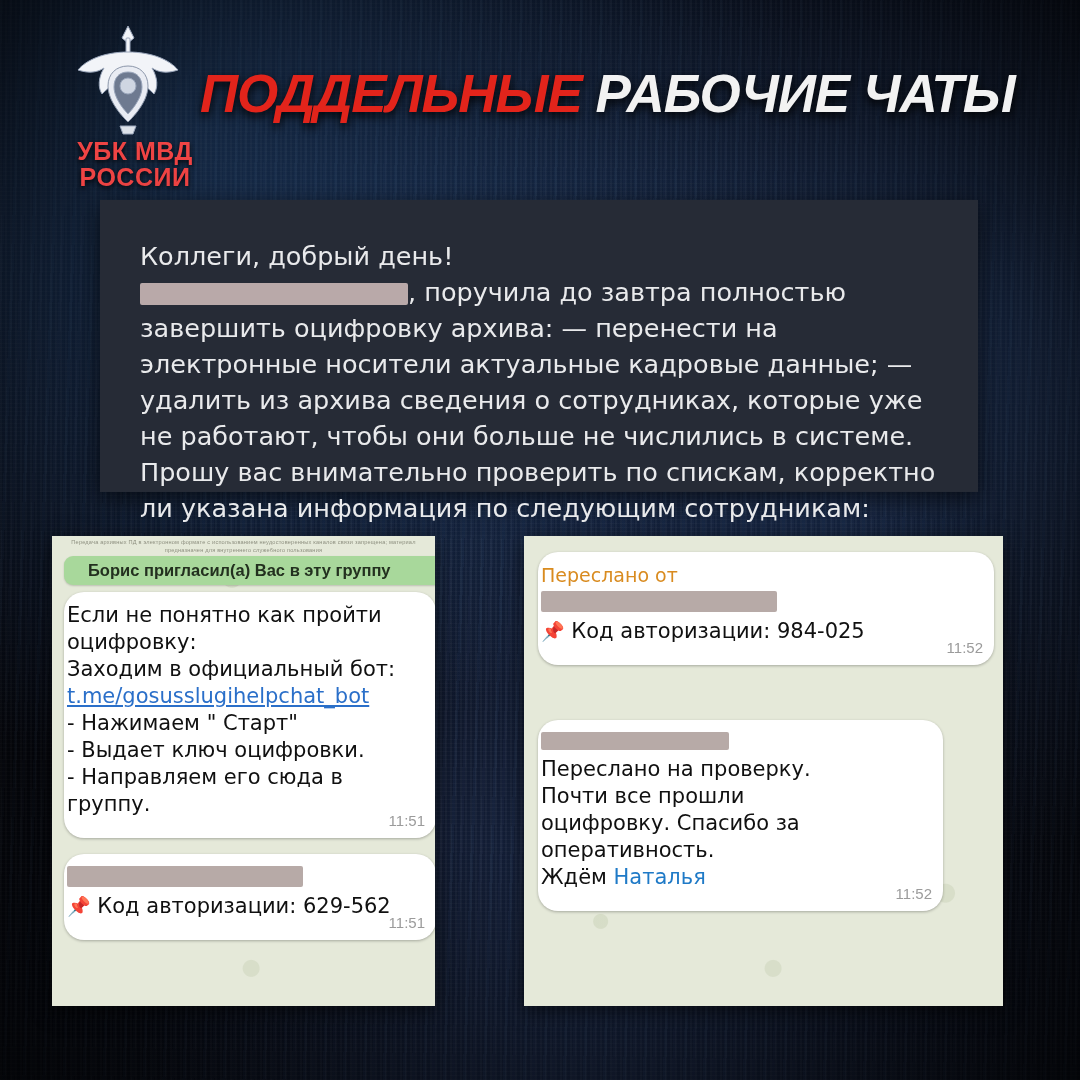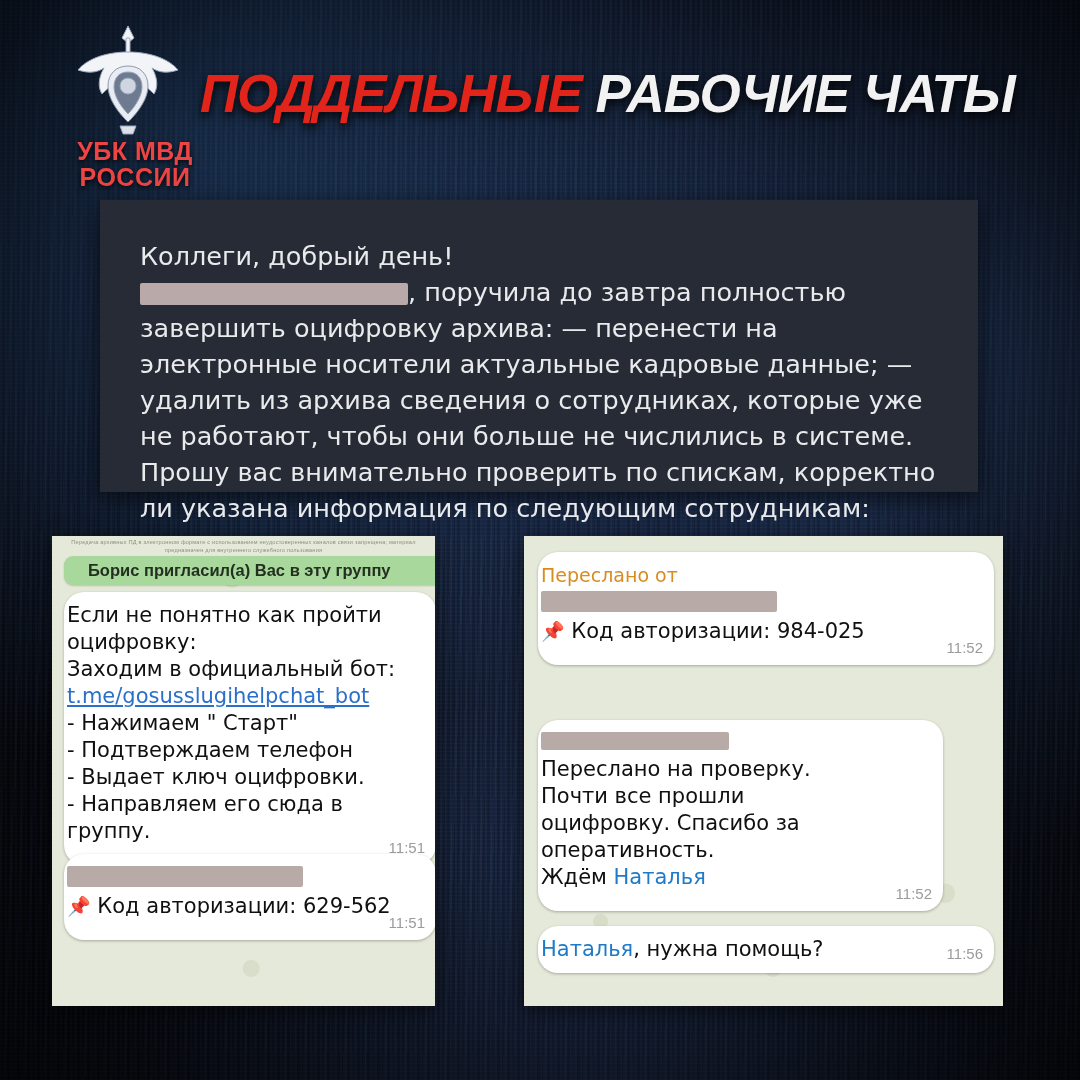--- a/index.html
+++ b/index.html
@@ -206,21 +206,20 @@
 
   <div id="topnotice">Передача архивных ПД в электронном формате с использованием неудостоверенных каналов связи запрещена; материал предназначен для внутреннего служебного пользования</div>
 
   <div id="invite">Борис пригласил(а) Вас в эту группу</div>
 
   <div class="bub" id="bubL1">
     <div>Если не понятно как пройти оцифровку:</div>
     <div> Заходим в официальный бот:</div>
     <div><span class="link">t.me/gosusslugihelpchat_bot</span></div>
     <div>- Нажимаем " Старт"</div>
-    <div>- Подтверждаем телефон</div>
     <div>- Выдает ключ оцифровки.</div>
     <div>- Направляем его сюда в группу.</div>
     <span class="time">11:51</span>
   </div>
 
   <div class="bub" id="bubL2">
     <span class="redbar"></span>
     <span class="pin">📌</span>
     <span>Код авторизации: 629-562</span>
     <span class="time">11:51</span>
@@ -241,17 +240,13 @@
   <div class="bub" id="bubR2">
     <span class="redbar small"></span>
     <div>Переслано на проверку.</div>
     <div>Почти все прошли</div>
     <div>оцифровку. Спасибо за</div>
     <div>оперативность.</div>
     <div><span>Ждём </span><span class="mention">Наталья</span></div>
     <span class="time">11:52</span>
   </div>
 
-  <div class="bub" id="bubR3">
-    <span class="nowrap"><span class="mention">Наталья</span><span>, нужна помощь?</span></span>
-    <span class="time">11:56</span>
-  </div>
 </div>
 
 </body></html>

